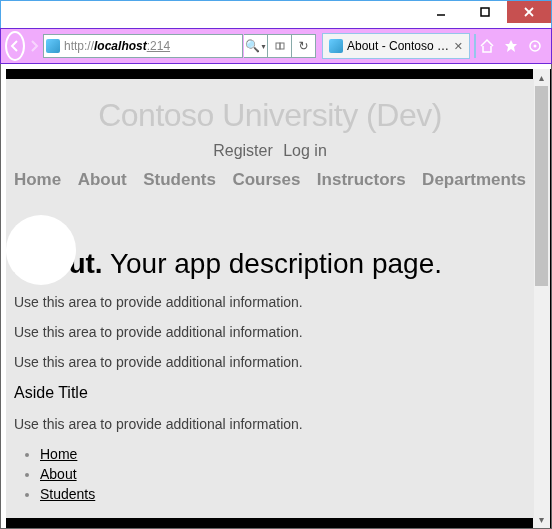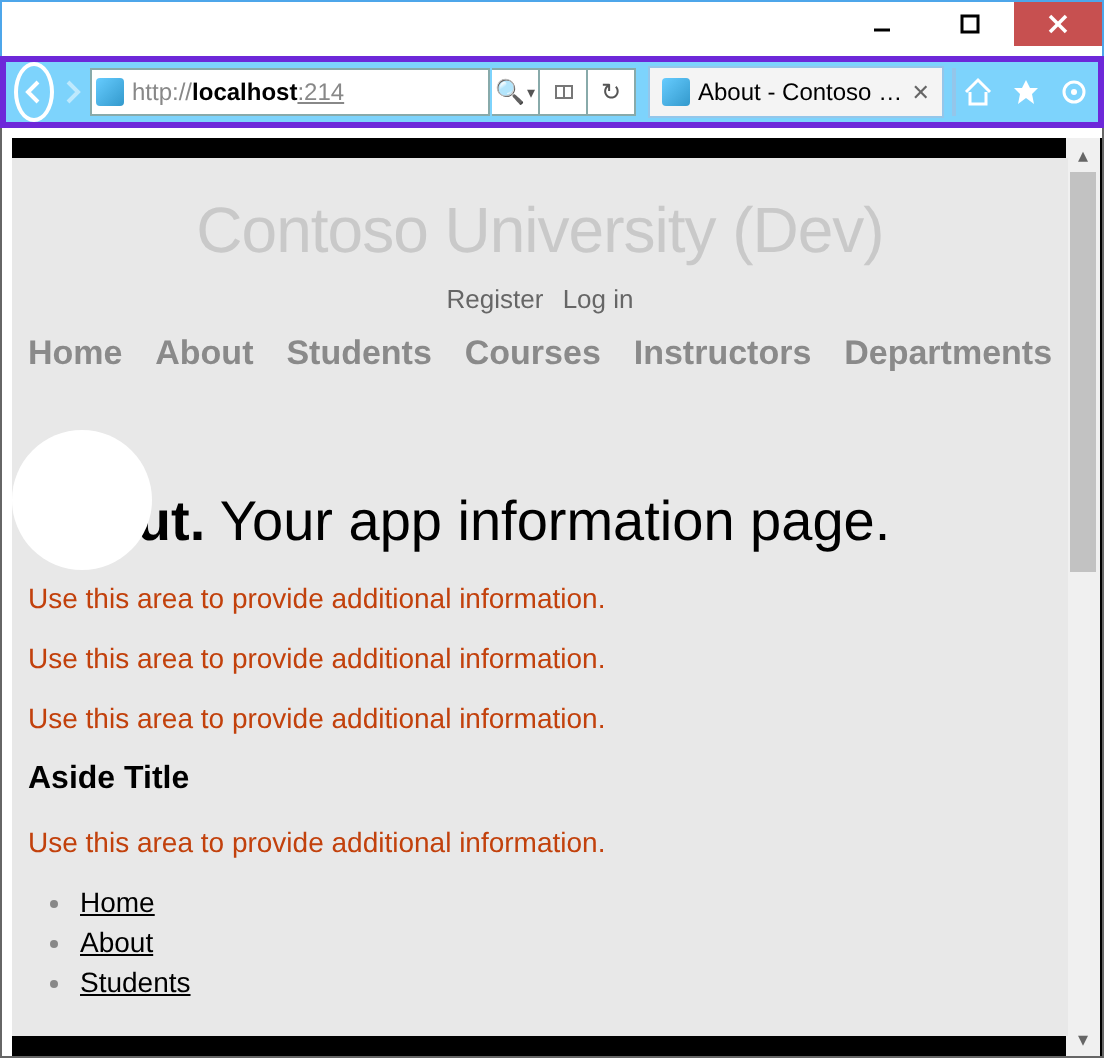--- a/index.html
+++ b/index.html
@@ -6,56 +6,56 @@
   body { font-family: "Segoe UI", Tahoma, sans-serif; background: #fff; width: 552px; height: 529px; overflow: hidden; }
   
   
   .titlebar { height: 28px; background: #fff; display: flex; justify-content: flex-end; border: 1px solid #4ea6ea; border-bottom: none; }
   .titlebar .btn { width: 44px; height: 22px; display: flex; align-items: center; justify-content: center; font-size: 14px; }
   .btn-min { color: #000; }
   .btn-max { color: #000; }
   .btn-close { background: #c75050; color: #fff; width: 46px; }
   .btn-close svg, .btn-min svg, .btn-max svg { display:block; }
 
-  .navbar { height: 36px; background: #7dd3fc; display: flex; align-items: center; padding: 0 4px; gap: 2px; border: 3px solid #6d28d9; }
+  .navbar { height: 36px; background: #f0abfc; display: flex; align-items: center; padding: 0 4px; gap: 2px; border: 1px solid #6d28d9; }
   .nav-back { width: 30px; height: 30px; border: 2px solid #fff; border-radius: 50%; display:flex; align-items:center; justify-content:center; }
   .nav-fwd { width: 22px; height: 22px; display:flex; align-items:center; justify-content:center; opacity: 0.5; }
   .addr-wrap { flex: 0 0 200px; height: 24px; background: #fff; border: 1px solid #8aa; display:flex; align-items:center; padding: 0 2px; font-size: 12px; }
   .addr-wrap .prot { color:#888; }
-  .addr-wrap .host { color:#000; font-weight:bold; }
+  .addr-wrap .host { color:#000; font-weight:bold;font-style:italic; }
   .addr-wrap .rest { color:#888;text-decoration:underline; }
   .addr-btns { display:flex; gap:0; margin-left:-1px; }
   .addr-btns .ab { width:24px; height:24px; background:#fff; border:1px solid #8aa; border-left:none; display:flex; align-items:center; justify-content:center; font-size:12px; color:#555;}
   .tab { height: 26px; background: #f4f4f4; border: 1px solid #94c6ea; display:flex; align-items:center; padding: 0 6px; font-size: 12px; margin-left: 4px; max-width: 148px; }
   .tab .favicon { width:14px; height:14px; margin-right:4px; background:linear-gradient(135deg,#6cf,#39c); border-radius:2px; flex-shrink:0;}
   .tab .tlabel { white-space:nowrap; overflow:hidden; text-overflow:ellipsis; flex:1; }
   .tab .tx { margin-left:4px; color:#666; font-size:11px;}
   .newtab { width:14px; height:24px; background:#cde8f8; border:1px solid #94c6ea; margin-left:2px;}
   .chrome-right { margin-left:auto; display:flex; gap:6px; padding-right:4px; color:#fff; }
   .chrome-right .ic { width:18px; height:18px; display:flex; align-items:center; justify-content:center;}
 
   
   .viewport { position: relative; height: calc(529px - 28px - 36px); background: #fff; border-left:1px solid #666; border-right:1px solid #666; border-bottom:1px solid #666; padding: 5px 0 0 5px; }
   .page-outer { background: #000; padding-top: 10px; height: 100%; position: relative; }
   .scrollbar { position:absolute; right:1px; top:0; bottom:0; width:17px; background:#f0f0f0; }
   .scrollbar .sbtn { height:17px; background:#f0f0f0; display:flex; align-items:center; justify-content:center; color:#666; font-size:10px;}
   .scrollbar .thumb { position:absolute; top:17px; left:2px; right:2px; height:200px; background:#c2c2c2; }
 
   .page { background: #e8e8e8; margin: 0 17px 0 0; height: calc(100% - 10px); overflow:hidden; position:relative; }
   .site-title { text-align:center; font-size: 32px; font-weight:300; color:#c9c9c9; padding: 18px 1px 8px; letter-spacing: -0.5px; }
-  .auth { text-align:center; font-size: 13px; color:#666; padding-bottom: 10px; }
+  .auth { text-align:center; font-size: 16px; color:#666; padding-bottom: 10px; }
   .auth span { margin: 0 3px; }
   .menu { text-align:center; padding-bottom: 8px; }
   .menu span { display:inline-block; margin: 0 6px; font-size: 17px; font-weight:600; color:#8a8a8a; }
   .logo-circ { width:70px; height:70px; background:#fff; border-radius:50%; position:absolute; left:0px; top:136px; }
   .content { padding: 50px 8px 8px 8px; }
   h1.about { font-size: 28px; font-weight:400; color:#000; margin-bottom: 14px; }
   h1.about b { font-weight:700; }
-  .para { font-size: 14px; color:#c2410c; margin: 14px 0; }
-  .aside-title { font-size: 16px; font-weight:700; margin: 6px 0 10px; }
+  .para { font-size: 14px; color:#404040; margin: 14px 0; }
+  .aside-title { font-size: 16px; font-weight:400; margin: 6px 0 10px; }
   ul.links { list-style: disc; padding-left: 26px; color:#888; }
   ul.links li { margin: 4px 0; font-size:14px; }
   ul.links li span { color:#000; text-decoration: underline; }
 </style>
 </head>
 <body>
 
 <div class="titlebar">
   <div class="btn btn-min">
       <svg width="10" height="10">
@@ -149,21 +149,21 @@
       <div class="menu">
         <span>Home</span>
         <span>About</span>
         <span>Students</span>
         <span>Courses</span>
         <span>Instructors</span>
         <span>Departments</span>
       </div>
       <div class="logo-circ"></div>
       <div class="content">
-        <h1 class="about"><b>About.</b><span> Your app information page.</span></h1>
+        <h1 class="about"><b>About.</b><span> Your app description page.</span></h1>
         <p class="para">Use this area to provide additional information.</p>
         <p class="para">Use this area to provide additional information.</p>
         <p class="para">Use this area to provide additional information.</p>
         <div class="aside-title">Aside Title</div>
         <p class="para">Use this area to provide additional information.</p>
         <ul class="links">
           <li><span>Home</span></li>
           <li><span>About</span></li>
           <li><span>Students</span></li>
         </ul>

